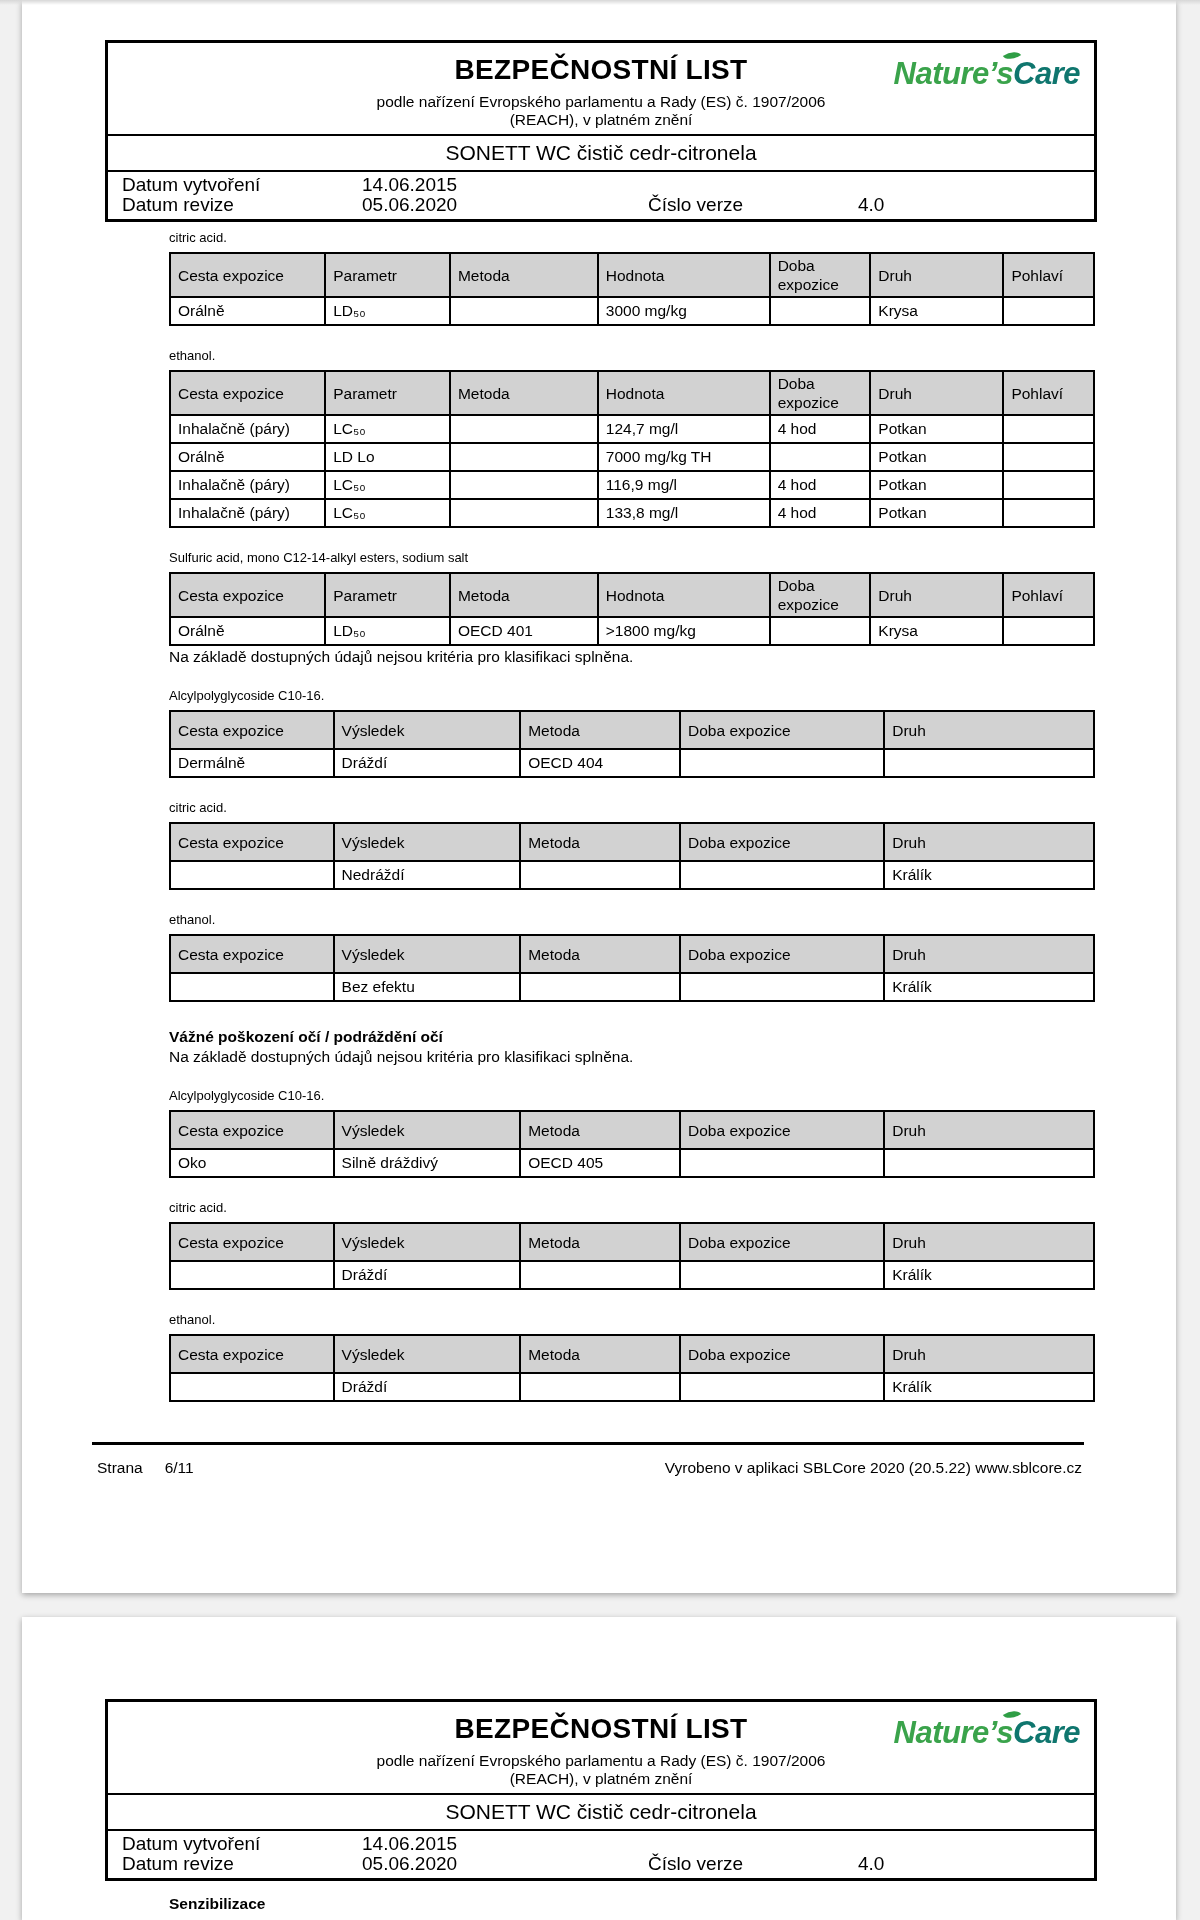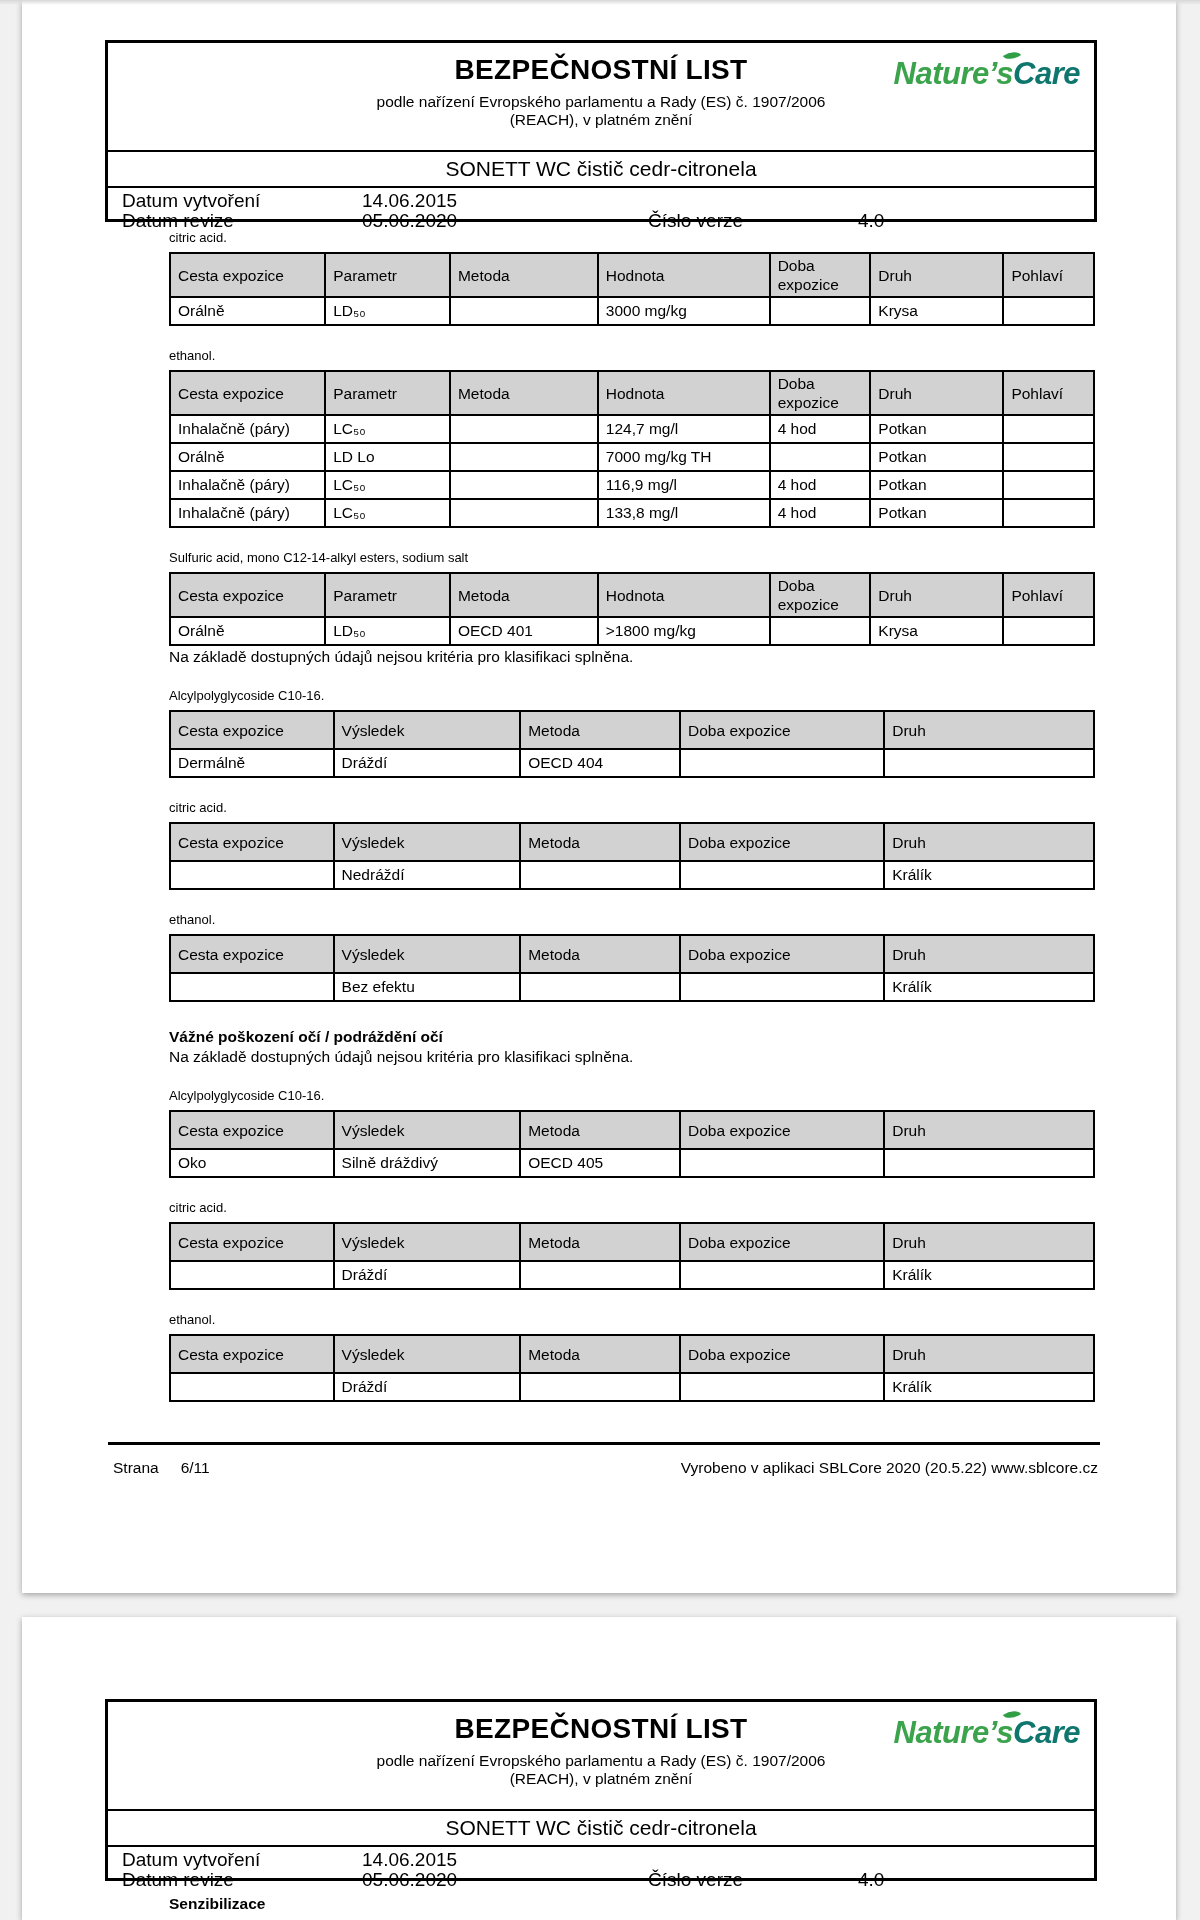--- a/index.html
+++ b/index.html
@@ -21,21 +21,21 @@
   .page-1{top:0;height:1593px;}
   .page-2{top:1617px;height:303px;}
 
   
   .hdr-box{
     position:absolute;left:83px;width:992px;height:182px;
     border:3px solid #000;box-sizing:border-box;background:#fff;
   }
   .page-1 .hdr-box{top:40px;}
   .page-2 .hdr-box{top:82px;}
-  .hdr-top{position:relative;height:109px;border-bottom:2px solid #000;box-sizing:border-box;}
+  .hdr-top{position:relative;height:93px;border-bottom:2px solid #000;box-sizing:border-box;}
   .doc-title{text-align:center;padding-top:11px;font-size:28px;font-weight:bold;letter-spacing:.3px;}
   .doc-sub{text-align:center;font-size:15.5px;line-height:18px;}
   .doc-sub.first{margin-top:7px;}
   .hdr-product{
     height:36px;border-bottom:2px solid #000;box-sizing:border-box;
     text-align:center;font-size:21px;font-weight:normal;line-height:33px;
   }
   .hdr-dates{padding:3px 0 0 14px;font-size:19px;}
   .date-row{display:grid;grid-template-columns:240px 286px 210px auto;height:20px;line-height:19px;}
 
@@ -55,21 +55,21 @@
   .para{font-size:15.5px;margin:2px 0 8px 0;}
 
   table{border-collapse:collapse;table-layout:fixed;width:926px;}
   th,td{border:2px solid #000;padding:1px 7px;font-size:15.5px;text-align:left;
         font-weight:normal;vertical-align:middle;overflow:hidden;}
   th{background:#d2d2d2;height:40px;line-height:19px;}
   table.cols5 th{height:34px;}
   td{height:24px;line-height:20px;}
 
   
-  .footer{position:absolute;left:86px;top:1442px;width:992px;}
+  .footer{position:absolute;left:70px;top:1442px;width:992px;}
   .footer-rule{height:0;border-top:3px solid #000;}
   .footer-row{display:flex;align-items:baseline;margin-top:14px;font-size:15.5px;}
   .footer-page-label{margin-left:5px;}
   .footer-page-value{margin-left:22px;}
   .footer-right{margin-left:auto;margin-right:2px;}
 
   
   .page-2 .content{top:278px;}
 </style>
 </head>

